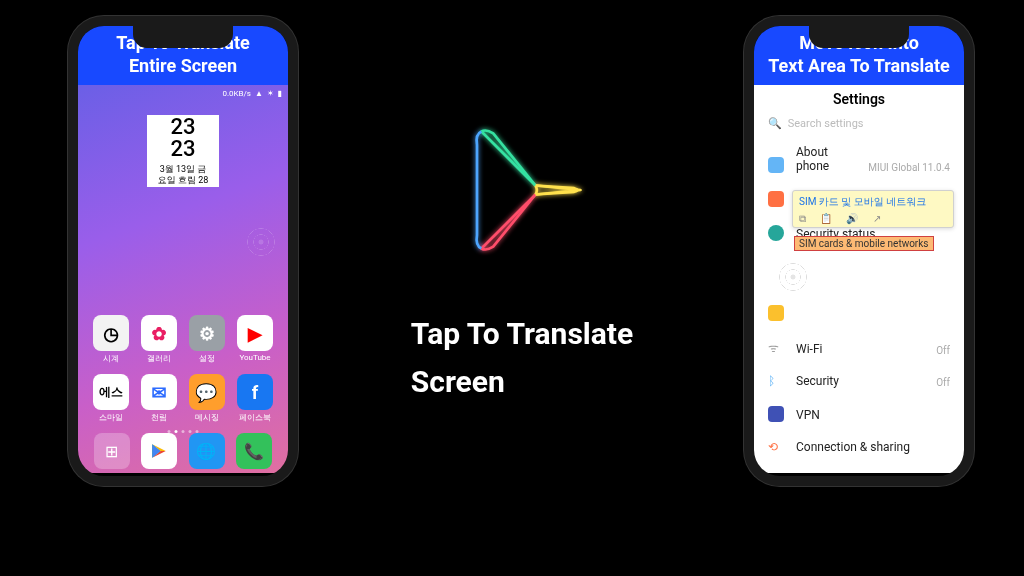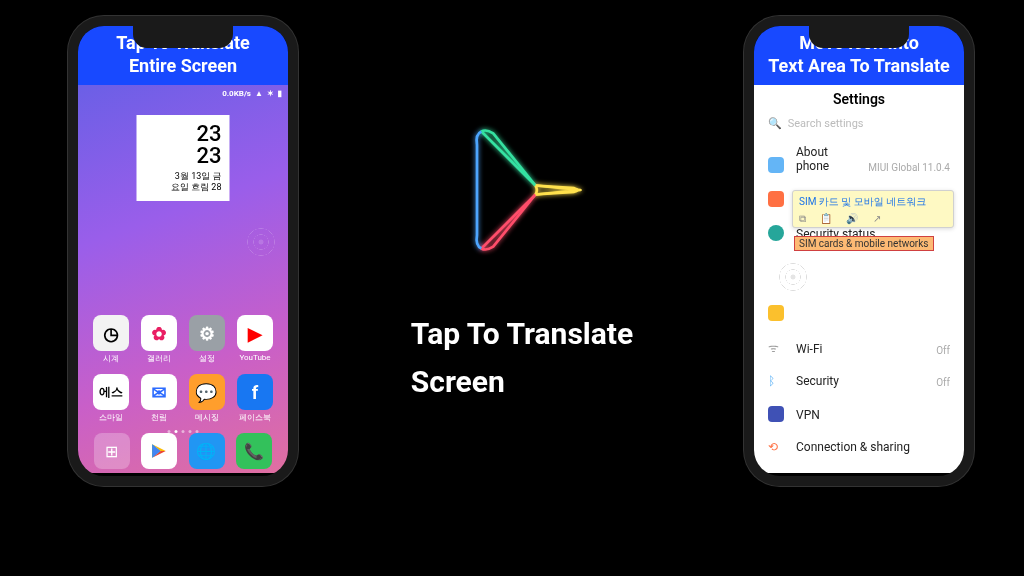--- a/index.html
+++ b/index.html
@@ -48,31 +48,31 @@
   }
   
   .homescreen {
     height: calc(100% - 62px);
     background: linear-gradient(160deg, #6b5fe6 0%, #9a5eea 35%, #c95fc8 70%, #e06fa0 100%);
     position: relative;
   }
   .statusbar {
     display: flex; justify-content: flex-end; gap: 4px;
     padding: 4px 6px;
-    font-size: 8px; color: #fff; font-weight: bold;
+    font-size: 8px; color: #fff;
   }
   .clock-widget {
     position: absolute;
     left: 50%; transform: translateX(-50%);
     top: 30px;
-    width: 93px;
+    width: 72px;
     background: #fff;
     color: #000;
-    text-align: right;
-    padding: 8px 8px;
+    text-align: center;
+    padding: 1px 8px;
   }
   .clock-widget .big { font-size: 22px; font-weight: 500; line-height: 1; }
   .clock-widget .small { font-size: 9px; margin-top: 4px; line-height: 1.2; }
   .ripple {
     position: absolute;
     width: 34px; height: 34px;
     right: 10px; top: 140px;
     border-radius: 50%;
     background: radial-gradient(circle, rgba(255,255,255,0.15) 10%, transparent 11%, transparent 30%, rgba(255,255,255,0.2) 31%, transparent 33%, transparent 55%, rgba(255,255,255,0.2) 56%, transparent 58%);
   }

